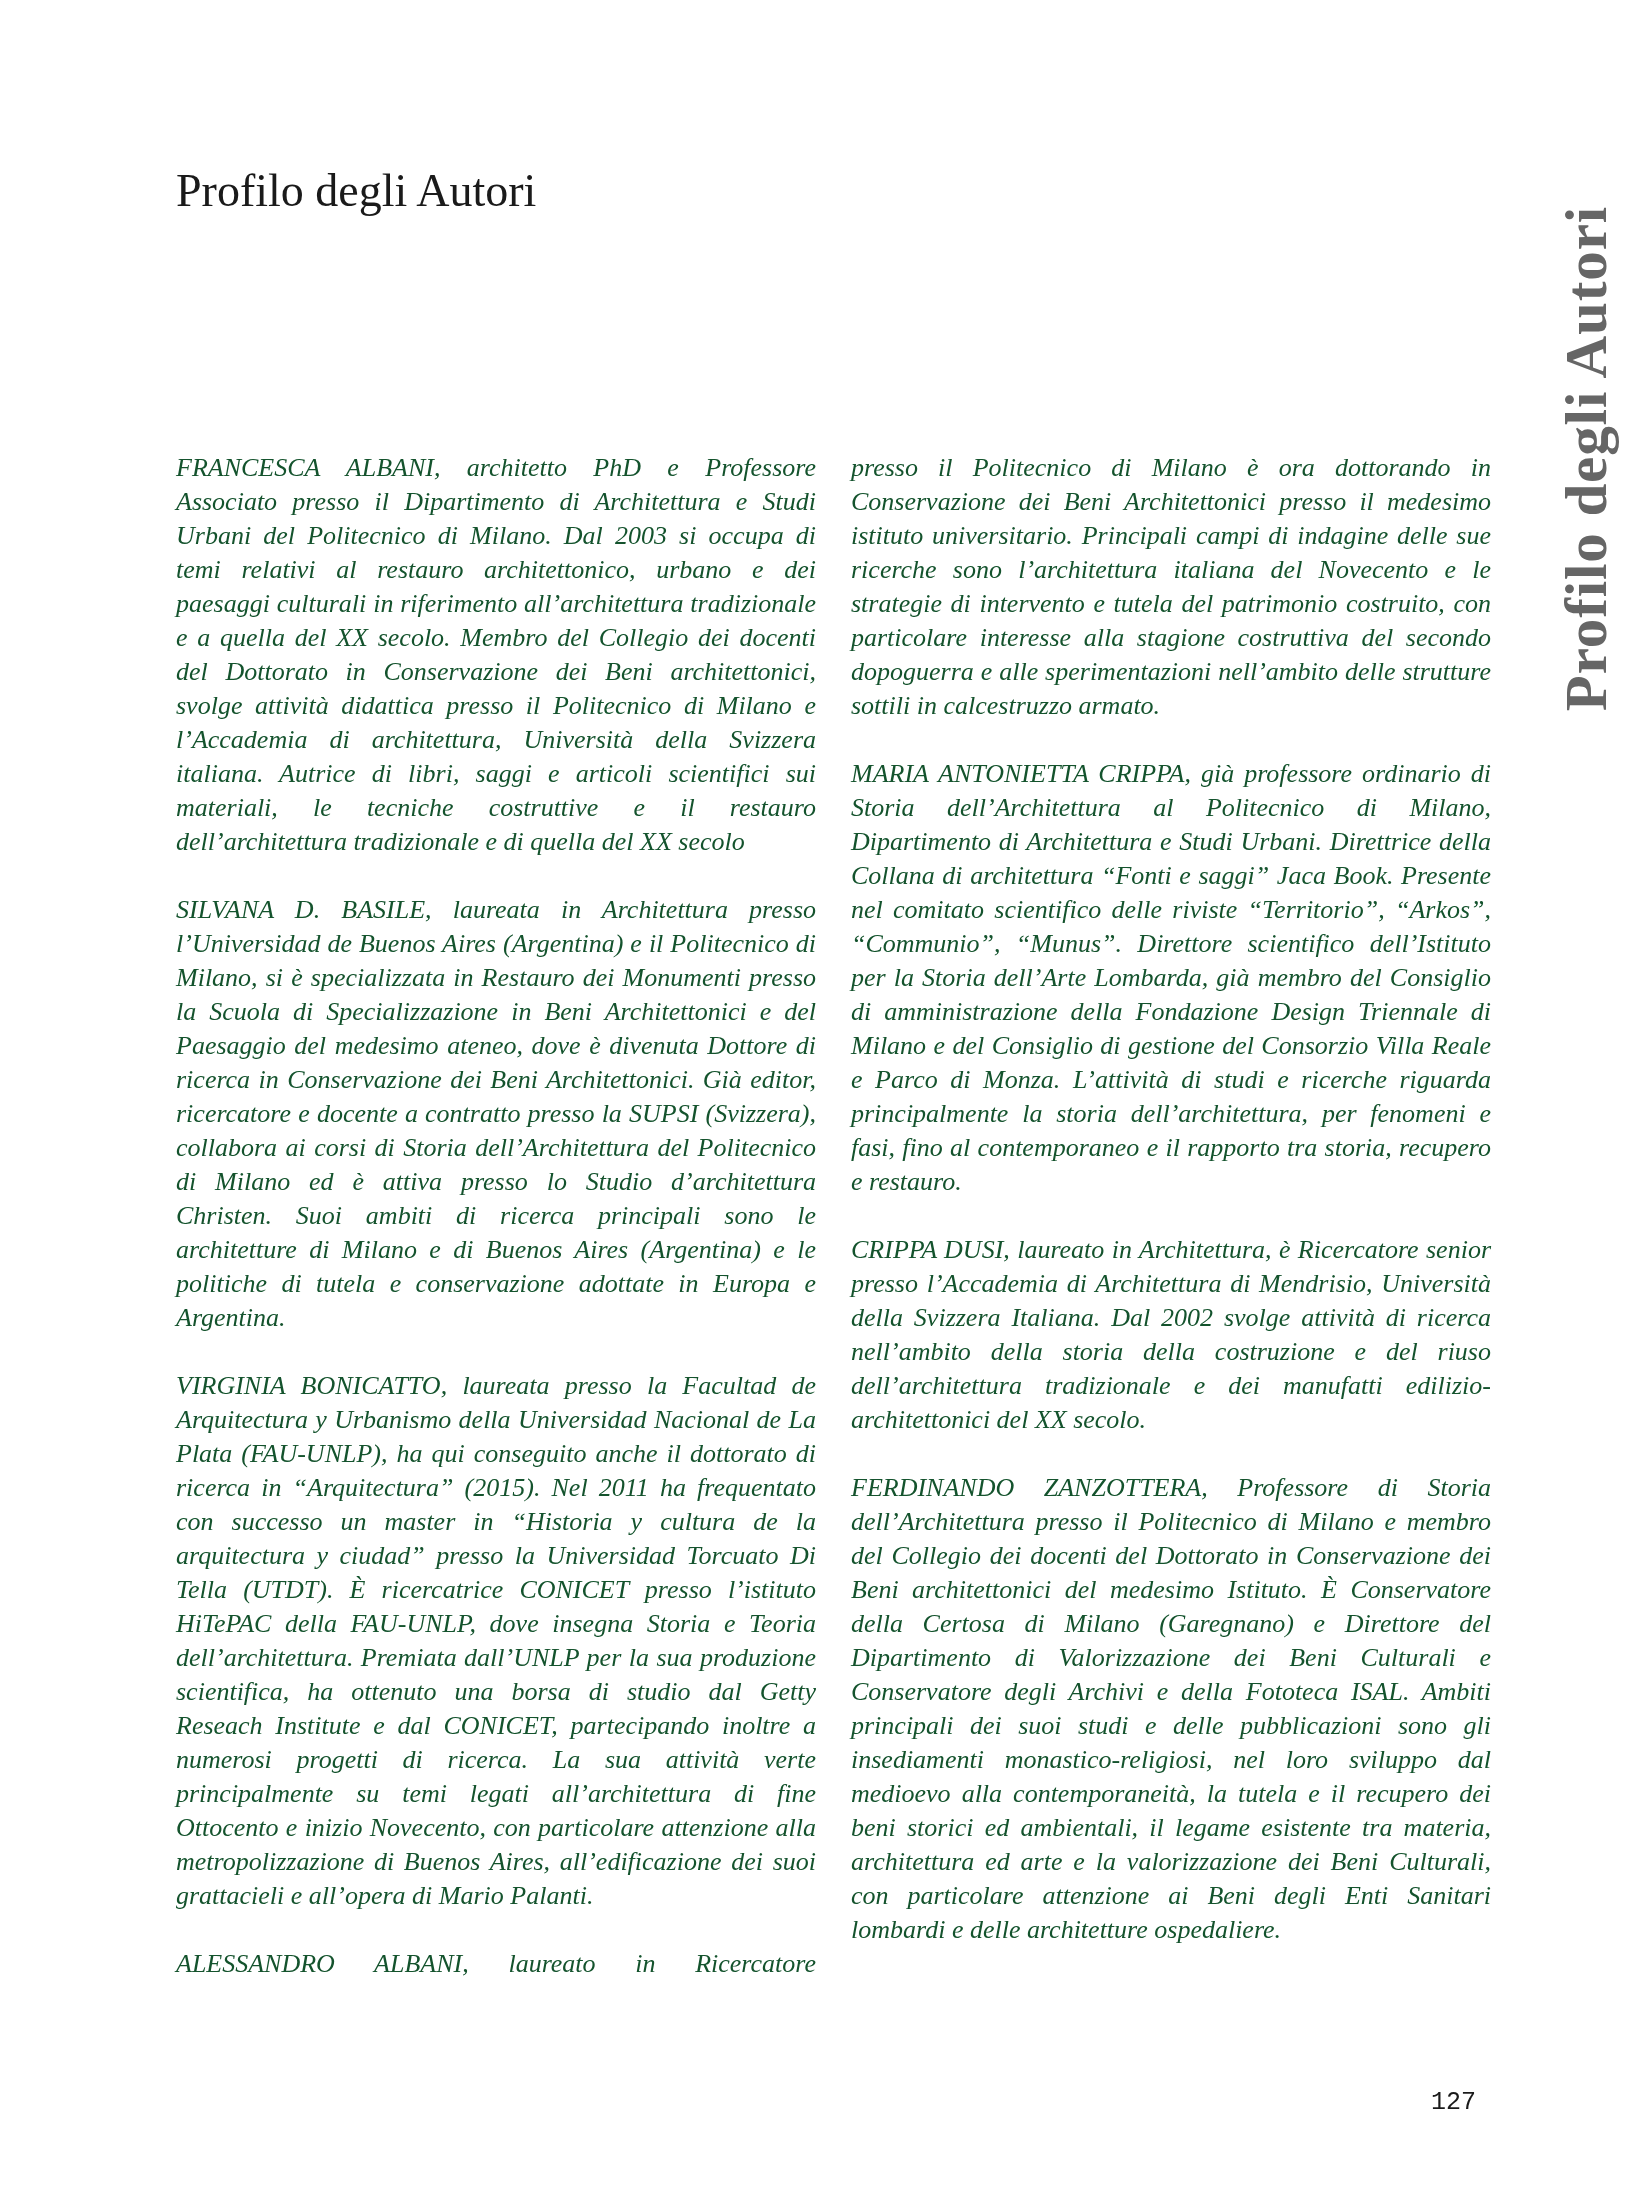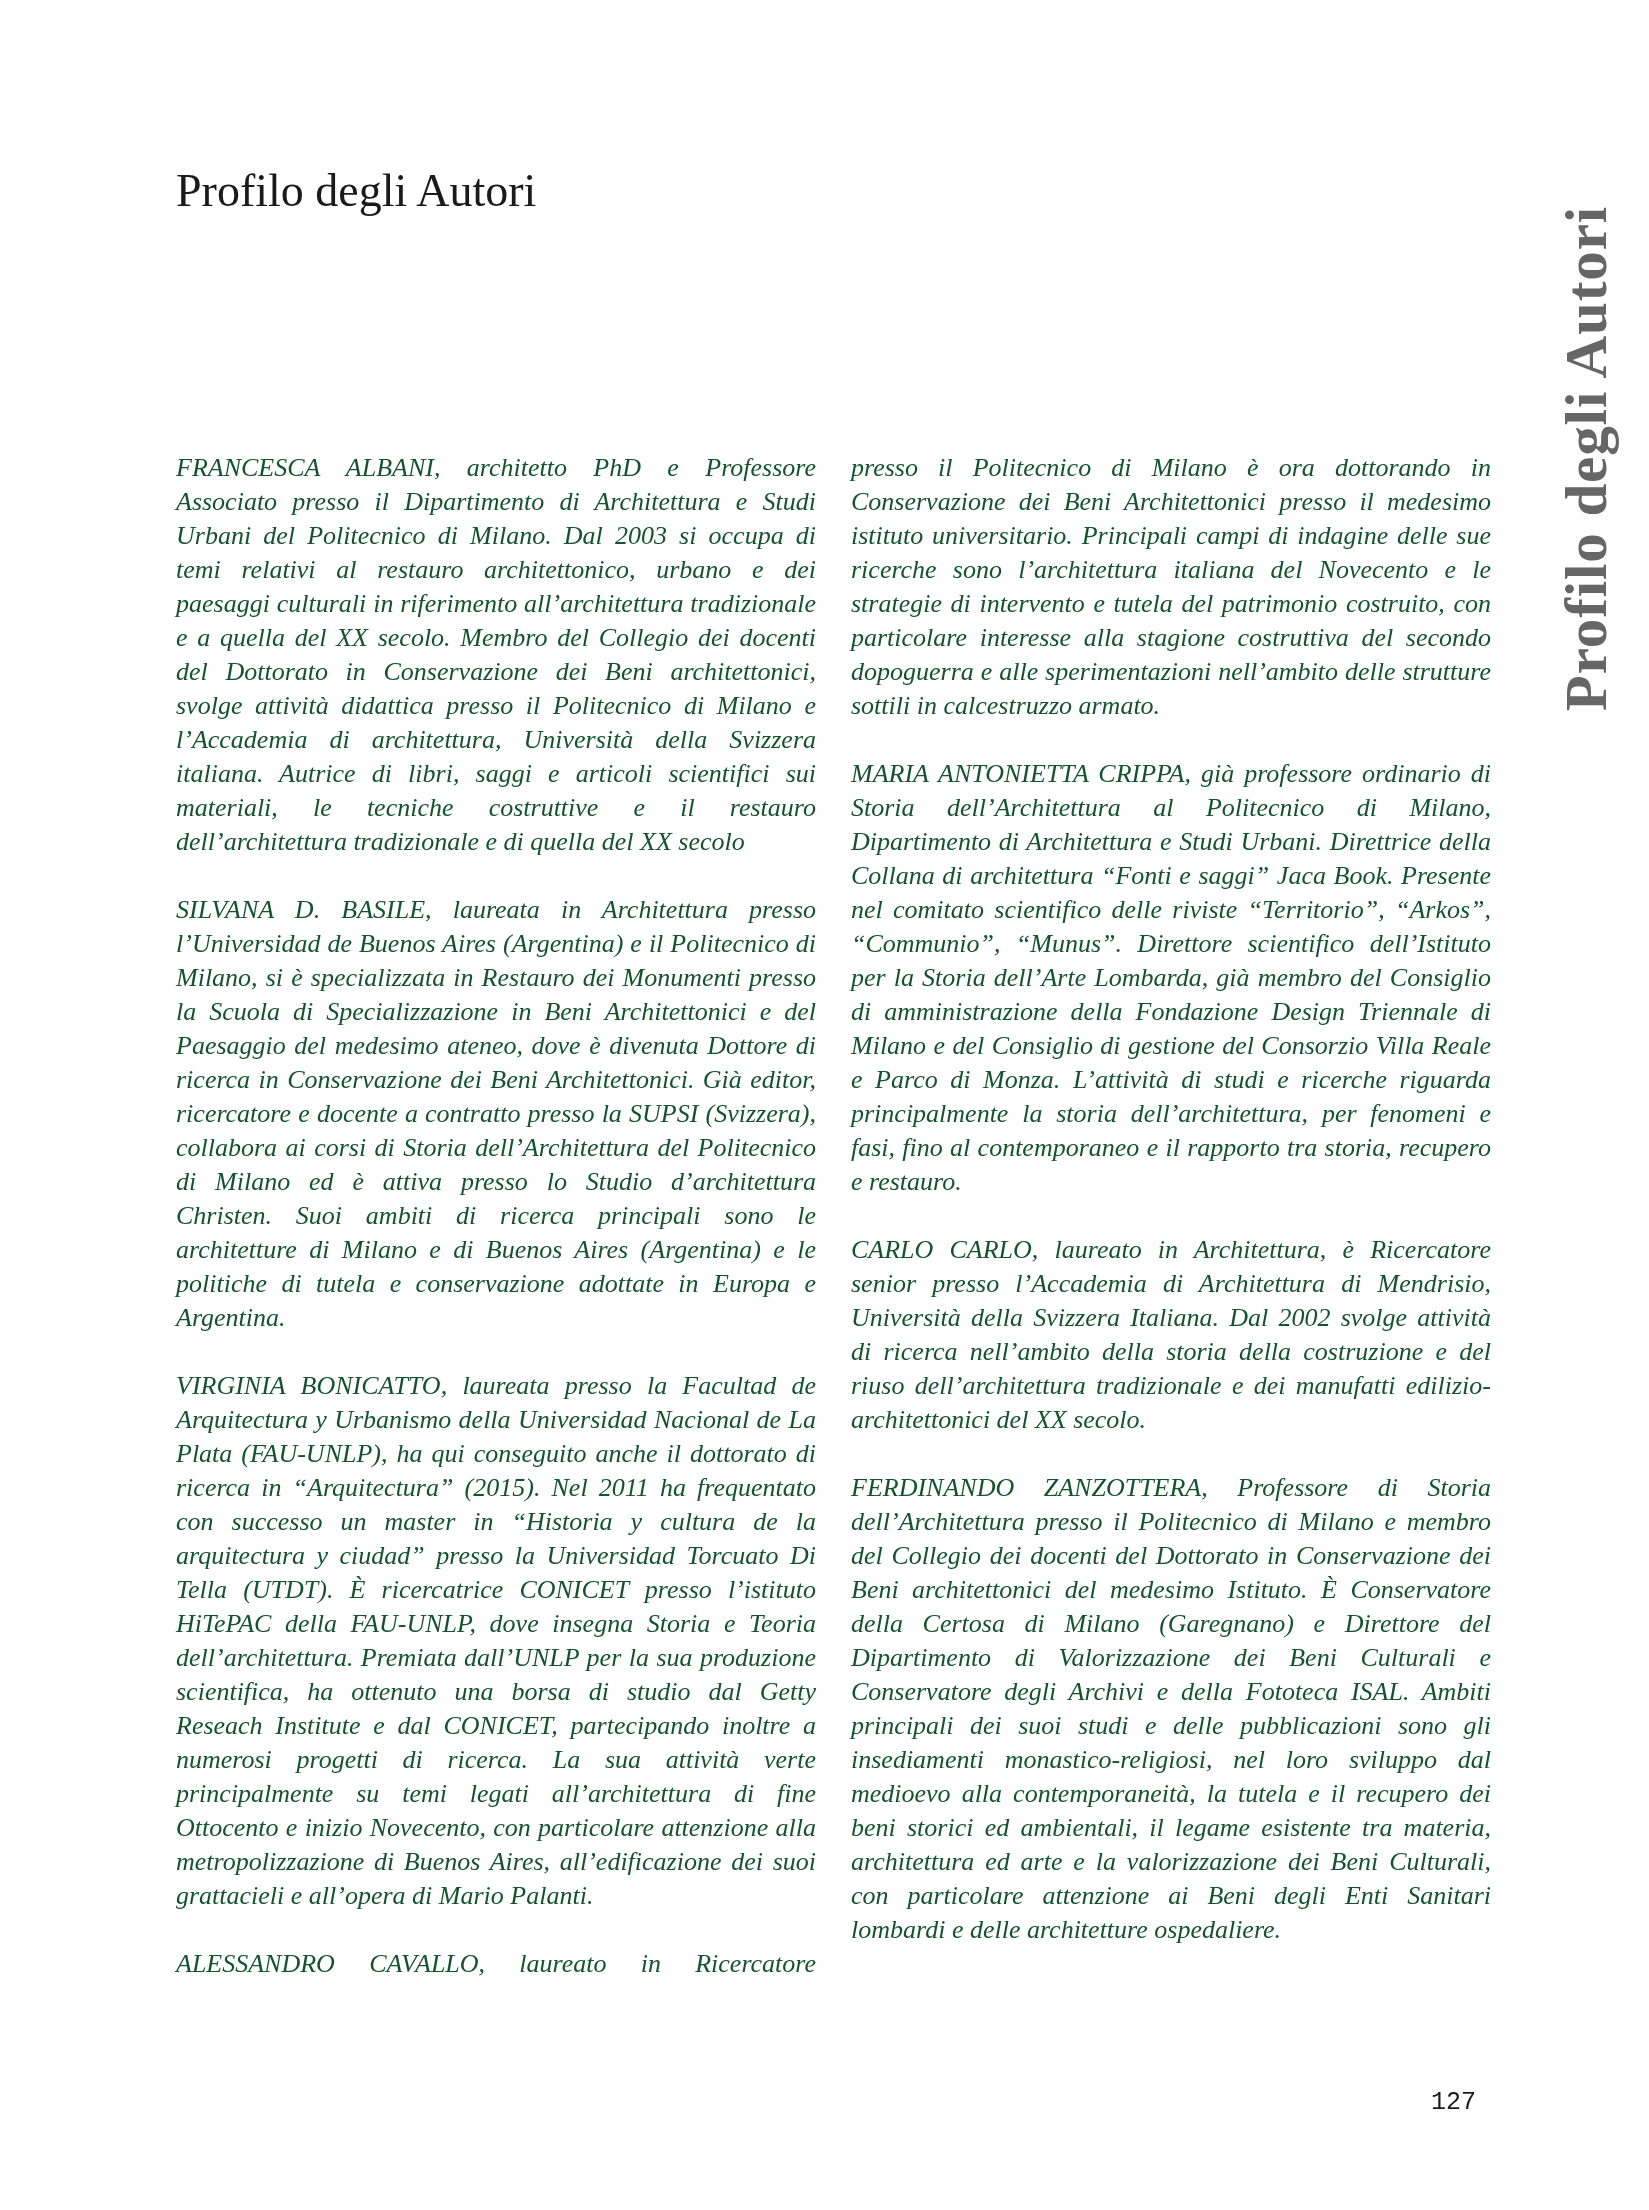--- a/index.html
+++ b/index.html
@@ -40,24 +40,24 @@
 <h1 class="page-title">Profilo degli Autori</h1>
 
 <div class="side-title">
   <span>Profilo degli Autori</span>
 </div>
 
 <div class="col col-left">
   <p class="bio"><span class="name">FRANCESCA ALBANI</span><span>, architetto PhD e Professore Associato presso il Dipartimento di Architettura e Studi Urbani del Politecnico di Milano. Dal 2003 si occupa di temi relativi al restauro architettonico, urbano e dei paesaggi culturali in riferimento all’architettura tradizionale e a quella del XX secolo. Membro del Collegio dei docenti del Dottorato in Conservazione dei Beni architettonici, svolge attività didattica presso il Politecnico di Milano e l’Accademia di architettura, Università della Svizzera italiana. Autrice di libri, saggi e articoli scientifici sui materiali, le tecniche costruttive e il restauro dell’architettura tradizionale e di quella del XX secolo</span></p>
   <p class="bio"><span class="name">SILVANA D. BASILE</span><span>, laureata in Architettura presso l’Universidad de Buenos Aires (Argentina) e il Politecnico di Milano, si è specializzata in Restauro dei Monumenti presso la Scuola di Specializzazione in Beni Architettonici e del Paesaggio del medesimo ateneo, dove è divenuta Dottore di ricerca in Conservazione dei Beni Architettonici. Già editor, ricercatore e docente a contratto presso la SUPSI (Svizzera), collabora ai corsi di Storia dell’Architettura del Politecnico di Milano ed è attiva presso lo Studio d’architettura Christen. Suoi ambiti di ricerca principali sono le architetture di Milano e di Buenos Aires (Argentina) e le politiche di tutela e conservazione adottate in Europa e Argentina.</span></p>
   <p class="bio"><span class="name">VIRGINIA BONICATTO</span><span>, laureata presso la Facultad de Arquitectura y Urbanismo della Universidad Nacional de La Plata (FAU-UNLP), ha qui conseguito anche il dottorato di ricerca in “Arquitectura” (2015). Nel 2011 ha frequentato con successo un master in “Historia y cultura de la arquitectura y ciudad” presso la Universidad Torcuato Di Tella (UTDT). È ricercatrice CONICET presso l’istituto HiTePAC della FAU-UNLP, dove insegna Storia e Teoria dell’architettura. Premiata dall’UNLP per la sua produzione scientifica, ha ottenuto una borsa di studio dal Getty Reseach Institute e dal CONICET, partecipando inoltre a numerosi progetti di ricerca. La sua attività verte principalmente su temi legati all’architettura di fine Ottocento e inizio Novecento, con particolare attenzione alla metropolizzazione di Buenos Aires, all’edificazione dei suoi grattacieli e all’opera di Mario Palanti.</span></p>
-  <p class="bio" style="text-align-last: justify;"><span class="name">ALESSANDRO CAVALLO</span><span>, laureato in Ricercatore</span></p>
+  <p class="bio" style="text-align-last: justify;"><span class="name">ALESSANDRO ALBANI</span><span>, laureato in Ricercatore</span></p>
 </div>
 
 <div class="col col-right">
   <p class="bio"><span>presso il Politecnico di Milano è ora dottorando in Conservazione dei Beni Architettonici presso il medesimo istituto universitario. Principali campi di indagine delle sue ricerche sono l’architettura italiana del Novecento e le strategie di intervento e tutela del patrimonio costruito, con particolare interesse alla stagione costruttiva del secondo dopoguerra e alle sperimentazioni nell’ambito delle strutture sottili in calcestruzzo armato.</span></p>
   <p class="bio"><span class="name">MARIA ANTONIETTA CRIPPA</span><span>, già professore ordinario di Storia dell’Architettura al Politecnico di Milano, Dipartimento di Architettura e Studi Urbani. Direttrice della Collana di architettura “Fonti e saggi” Jaca Book. Presente nel comitato scientifico delle riviste “Territorio”, “Arkos”, “Communio”, “Munus”. Direttore scientifico dell’Istituto per la Storia dell’Arte Lombarda, già membro del Consiglio di amministrazione della Fondazione Design Triennale di Milano e del Consiglio di gestione del Consorzio Villa Reale e Parco di Monza. L’attività di studi e ricerche riguarda principalmente la storia dell’architettura, per fenomeni e fasi, fino al contemporaneo e il rapporto tra storia, recupero e restauro.</span></p>
-  <p class="bio"><span class="name">CARLO CARLO</span><span>, laureato in Architettura, è Ricercatore senior presso l’Accademia di Architettura di Mendrisio, Università della Svizzera Italiana. Dal 2002 svolge attività di ricerca nell’ambito della storia della costruzione e del riuso dell’architettura tradizionale e dei manufatti edilizio-architettonici del XX secolo.</span></p>
+  <p class="bio"><span class="name">CRIPPA DUSI</span><span>, laureato in Architettura, è Ricercatore senior presso l’Accademia di Architettura di Mendrisio, Università della Svizzera Italiana. Dal 2002 svolge attività di ricerca nell’ambito della storia della costruzione e del riuso dell’architettura tradizionale e dei manufatti edilizio-architettonici del XX secolo.</span></p>
   <p class="bio"><span class="name">FERDINANDO ZANZOTTERA</span><span>, Professore di Storia dell’Architettura presso il Politecnico di Milano e membro del Collegio dei docenti del Dottorato in Conservazione dei Beni architettonici del medesimo Istituto. È Conservatore della Certosa di Milano (Garegnano) e Direttore del Dipartimento di Valorizzazione dei Beni Culturali e Conservatore degli Archivi e della Fototeca ISAL. Ambiti principali dei suoi studi e delle pubblicazioni sono gli insediamenti monastico-religiosi, nel loro sviluppo dal medioevo alla contemporaneità, la tutela e il recupero dei beni storici ed ambientali, il legame esistente tra materia, architettura ed arte e la valorizzazione dei Beni Culturali, con particolare attenzione ai Beni degli Enti Sanitari lombardi e delle architetture ospedaliere.</span></p>
 </div>
 
 <div class="page-number">127</div>
 
 
 </body></html>

